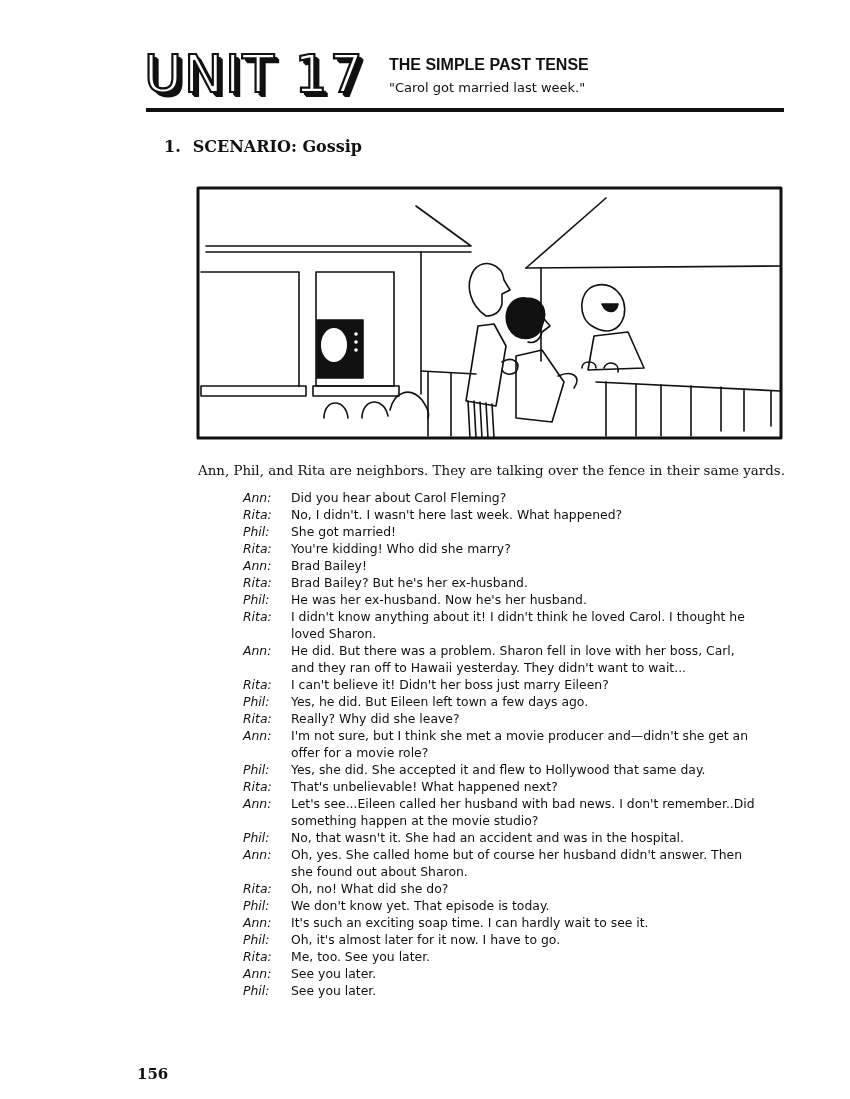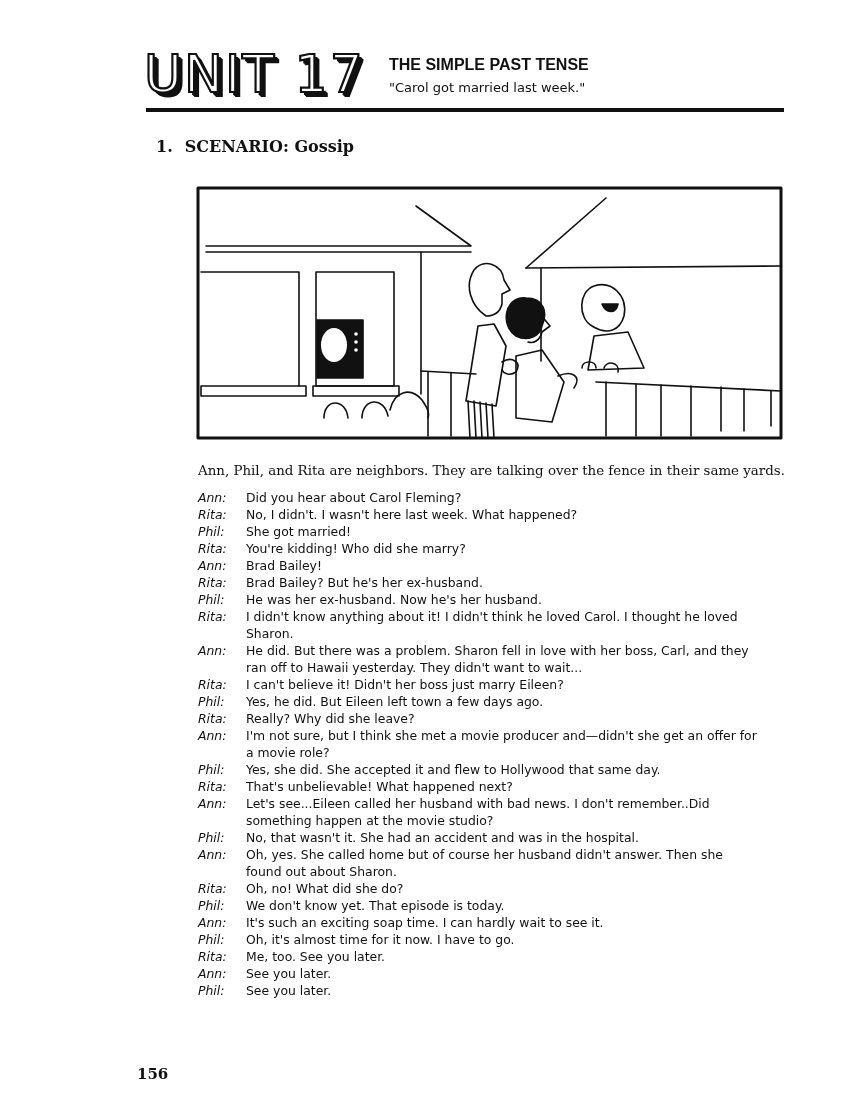--- a/index.html
+++ b/index.html
@@ -27,21 +27,21 @@
     .lesson-example {
       position: absolute; left: 389px; top: 80px;
       font-family: "DejaVu Sans", sans-serif;
       font-size: 13px; color: #111;
     }
     .header-rule {
       position: absolute; left: 146px; top: 108px;
       width: 638px; height: 4px; background: #111;
     }
     .section-heading {
-      position: absolute; left: 156px; top: 137px;
+      position: absolute; left: 164px; top: 137px;
       font-family: "DejaVu Serif", serif;
       font-weight: bold; font-size: 16px; color: #111;
     }
     .section-heading .num { margin-right: 12px; }
     .illustration {
       position: absolute; left: 196px; top: 186px;
       width: 587px; height: 254px;
     }
     .intro {
       position: absolute; left: 198px; top: 463px;
@@ -50,21 +50,21 @@
       white-space: nowrap;
     }
     .dialogue {
       position: absolute; left: 198px; top: 489px;
       width: 560px;
       font-family: "DejaVu Sans", sans-serif;
       font-size: 12.4px; line-height: 17px; color: #111;
     }
     .line { display: flex; align-items: flex-start; }
     .speaker {
-      width: 48px; flex: none; font-style: italic;
+      width: 48px; flex: none; font-style: italic; margin-left: 45px;
     }
     .utterance { flex: 1; }
     .page-number {
       position: absolute; left: 137px; top: 1065px;
       font-family: "DejaVu Serif", serif;
       font-weight: bold; font-size: 15px; color: #111;
     }
   </style>
 </head>
 <body>
@@ -214,21 +214,21 @@
     <div class="line">
       <span class="speaker">Phil:</span>
       <span class="utterance">We don't know yet. That episode is today.</span>
     </div>
     <div class="line">
       <span class="speaker">Ann:</span>
       <span class="utterance">It's such an exciting soap time. I can hardly wait to see it.</span>
     </div>
     <div class="line">
       <span class="speaker">Phil:</span>
-      <span class="utterance">Oh, it's almost time for it now. I have to go.</span>
+      <span class="utterance">Oh, it's almost later for it now. I have to go.</span>
     </div>
     <div class="line">
       <span class="speaker">Rita:</span>
       <span class="utterance">Me, too. See you later.</span>
     </div>
     <div class="line">
       <span class="speaker">Ann:</span>
       <span class="utterance">See you later.</span>
     </div>
     <div class="line">

